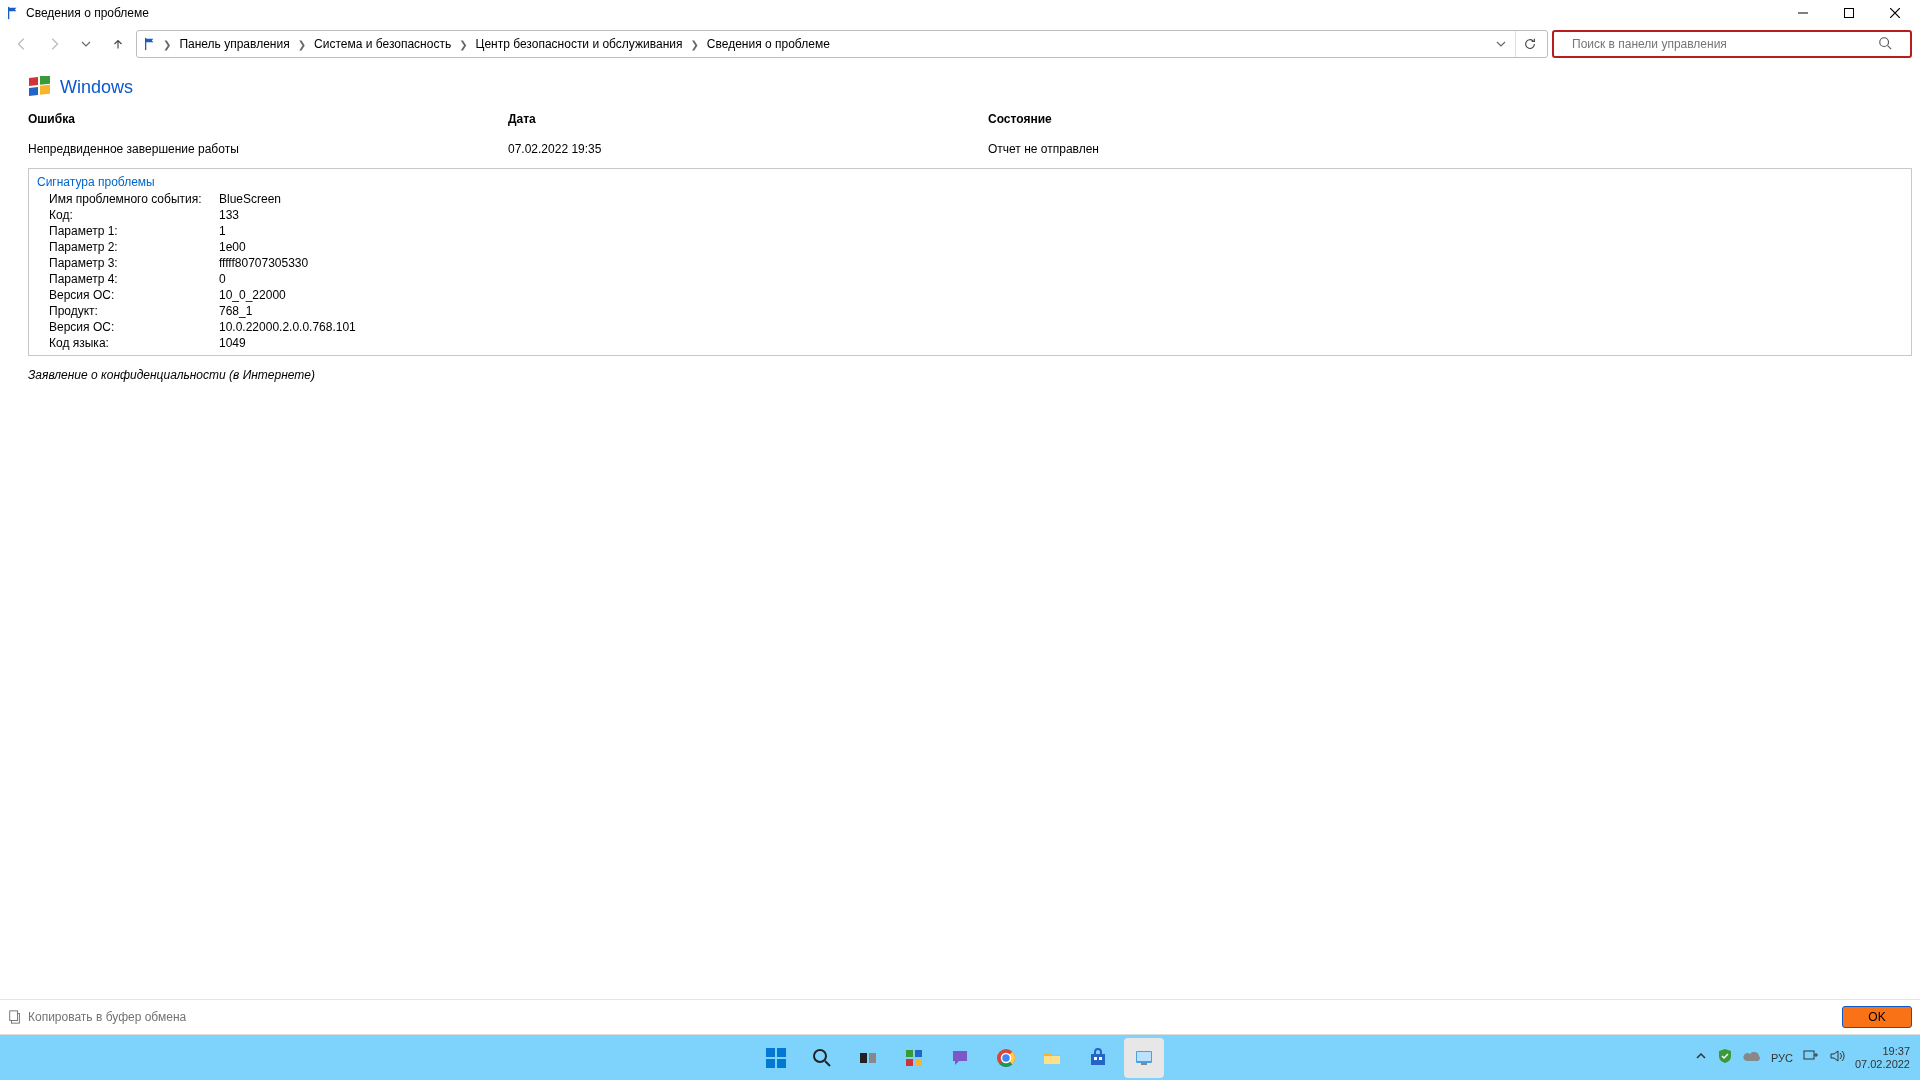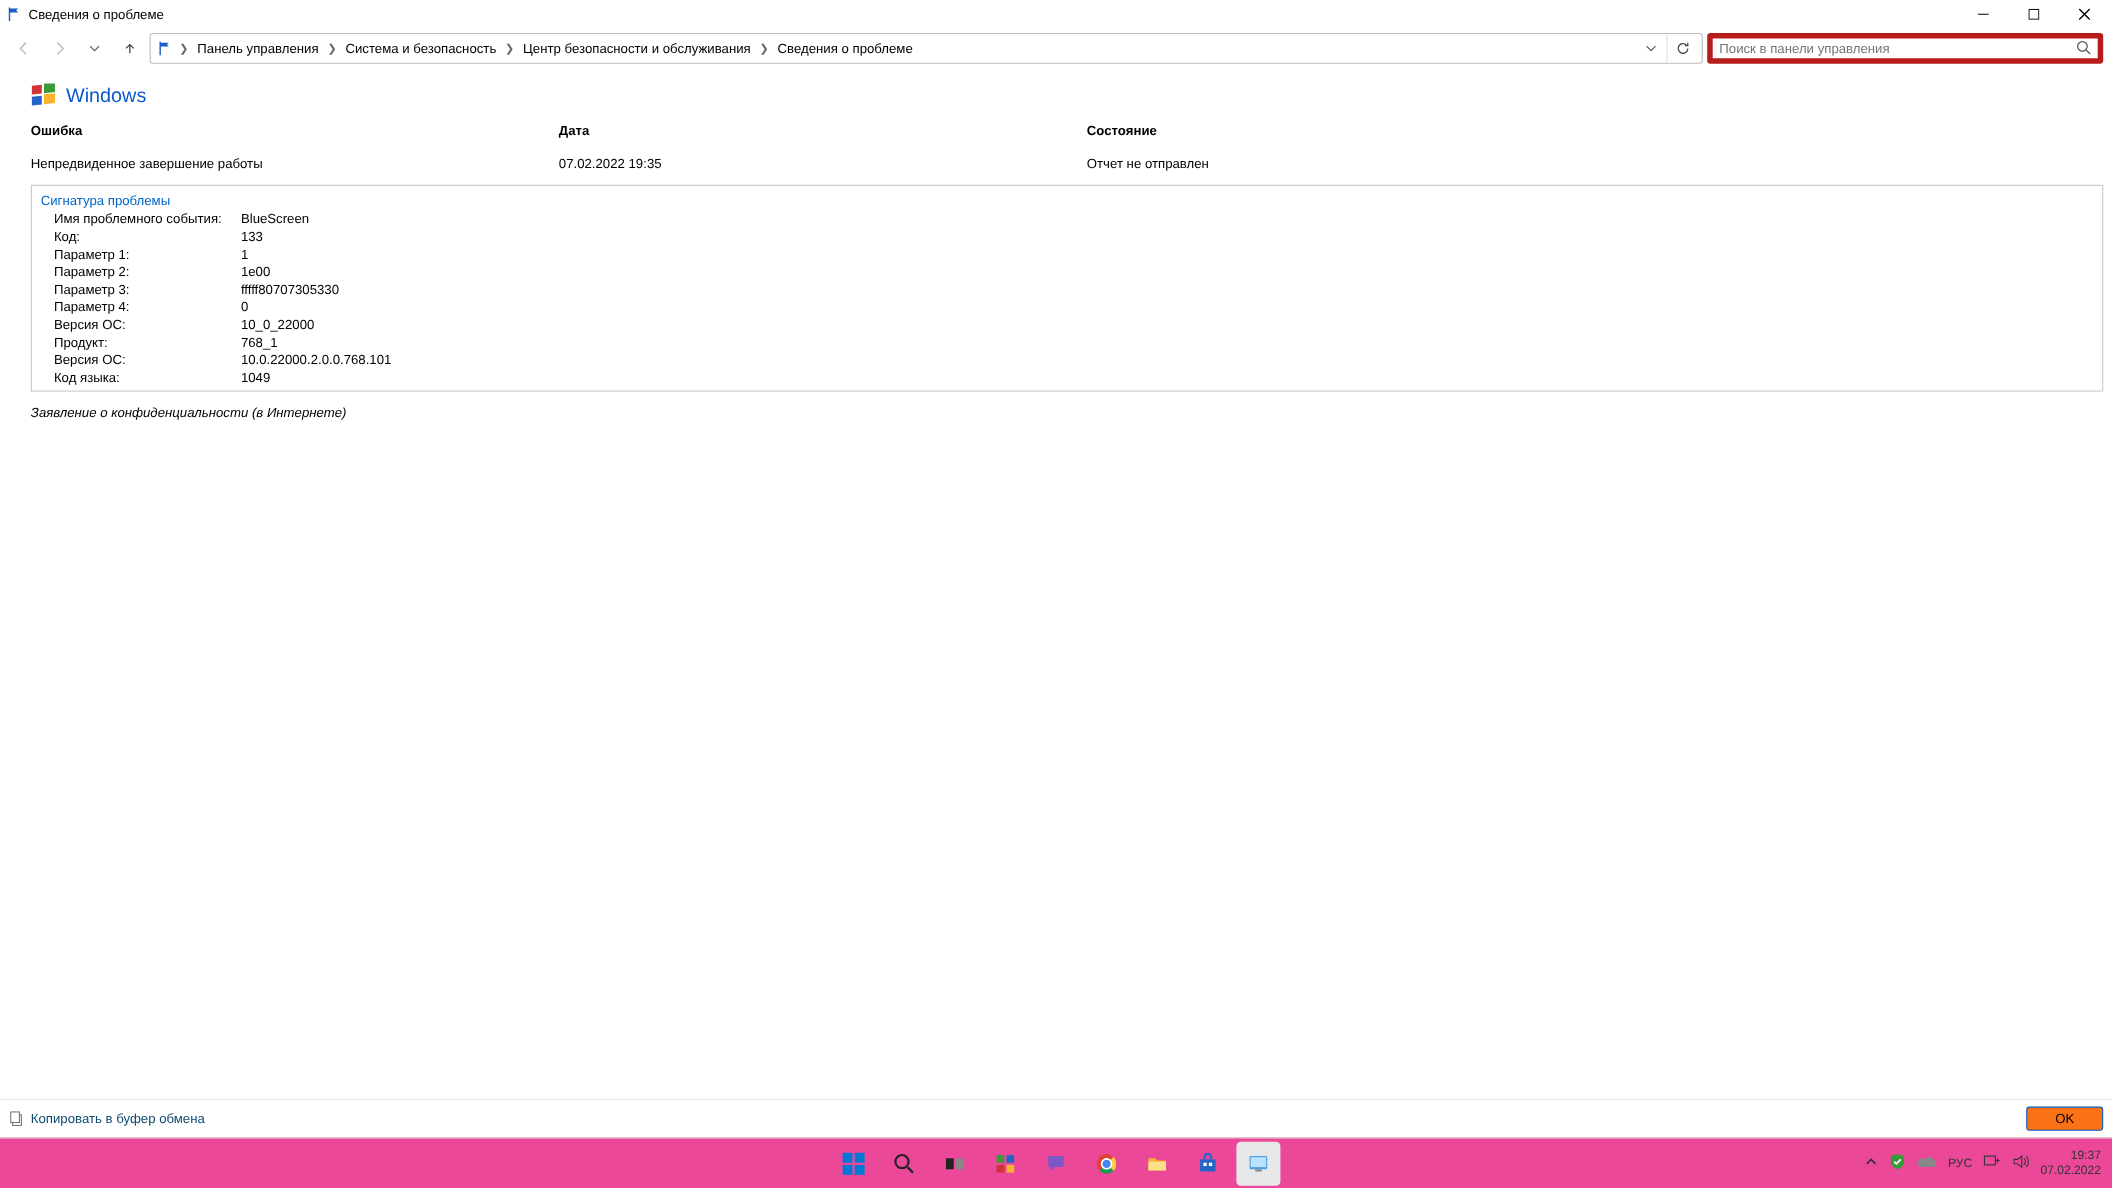--- a/index.html
+++ b/index.html
@@ -17,21 +17,21 @@
   .navrow { height: 36px; display: flex; align-items: center; padding: 0 8px; gap: 4px; }
   .navarrow { width: 28px; height: 28px; display: flex; align-items: center; justify-content: center; color: #555; border-radius: 3px; }
   .navarrow.disabled { color: #bcbcbc; }
   .addrbar { flex: 1 1 auto; height: 28px; border: 1px solid #bdbdbd; border-radius: 3px; display: flex; align-items: center; padding: 0 4px 0 6px; gap: 2px; min-width: 0; }
   .addrbar .flag-icon { width: 14px; height: 14px; margin-right: 2px; flex: 0 0 auto; }
   .addrbar .crumb { padding: 2px 4px; white-space: nowrap; }
   .addrbar .chev { color: #666; padding: 0 2px; font-size: 10px; }
   .addrbar .spacer { flex: 1 1 auto; }
   .addrbar .drop { width: 24px; height: 26px; display: flex; align-items: center; justify-content: center; color: #666; }
   .addrbar .refresh { width: 28px; height: 26px; display: flex; align-items: center; justify-content: center; color: #444; border-left: 1px solid #e0e0e0; }
-  .searchbox { width: 360px; height: 28px; border: 5px solid #b91c1c; border-radius: 3px; display: flex; align-items: center; padding: 0 6px; }
+  .searchbox { width: 360px; height: 28px; border: 2px solid #b91c1c; border-radius: 3px; display: flex; align-items: center; padding: 0 18px; }
   .searchbox input { border: none; outline: none; flex: 1; font: inherit; color: #555; background: transparent; }
   .searchbox .sicon { color: #555; }
 
   
   .content { padding: 8px 8px 0 8px; margin-left: 20px; }
   .app-header { display: flex; align-items: center; gap: 8px; padding: 6px 0 14px 0; }
   .app-header .logo { width: 24px; height: 22px; }
   .app-header .app-name { color: #0b57d0; font-size: 18px; font-family: "Segoe UI Light","Segoe UI",sans-serif; }
 
   .summary { display: grid; grid-template-columns: 480px 480px 1fr; row-gap: 16px; padding-bottom: 12px; }
@@ -43,26 +43,26 @@
   .sigrow { display: flex; padding-left: 12px; line-height: 16px; }
   .sigrow .k { width: 170px; }
   .sigrow .val { }
 
   .privacy { margin-top: 12px; }
   .privacy a { color: #000000; text-decoration: none; font-style: italic; }
 
   
   .footer { position: absolute; left: 0; right: 0; bottom: 46px; border-top: 1px solid #e5e5e5; padding: 6px 8px; display: flex; align-items: center; gap: 6px; }
   .footer .copy-icon { width: 14px; height: 14px; }
-  .footer a { color: #0c4a6e; text-decoration: none; }
+  .footer a { color: #737373; text-decoration: none; }
   .footer .spacer { flex: 1 1 auto; }
   .okbtn { border: 1px solid #0a58ca; background: #f97316; min-width: 70px; height: 22px; border-radius: 3px; font: inherit; padding: 0 24px; }
 
   
-  .taskbar { position: absolute; left: 0; right: 0; bottom: 0; height: 46px; background: #ec4899; border-top: 1px solid #dcdcdc; display: flex; align-items: center; }
+  .taskbar { position: absolute; left: 0; right: 0; bottom: 0; height: 46px; background: #7dd3fc; border-top: 1px solid #dcdcdc; display: flex; align-items: center; }
   .taskbar .center { position: absolute; left: 50%; transform: translateX(-50%); display: flex; align-items: center; gap: 6px; }
   .tbbtn { width: 40px; height: 40px; border-radius: 4px; display: flex; align-items: center; justify-content: center; }
   .tbbtn.active { background: #e7e7e7; }
   .taskbar .tray { position: absolute; right: 6px; display: flex; align-items: center; gap: 10px; color: #333; }
   .tray .clock { text-align: right; line-height: 13px; font-size: 11px; padding-right: 4px; }
   .lang { font-size: 11px; }
 
   
   .flag-icon svg, .logo svg, .copy-icon svg { display: block; }
 </style>

